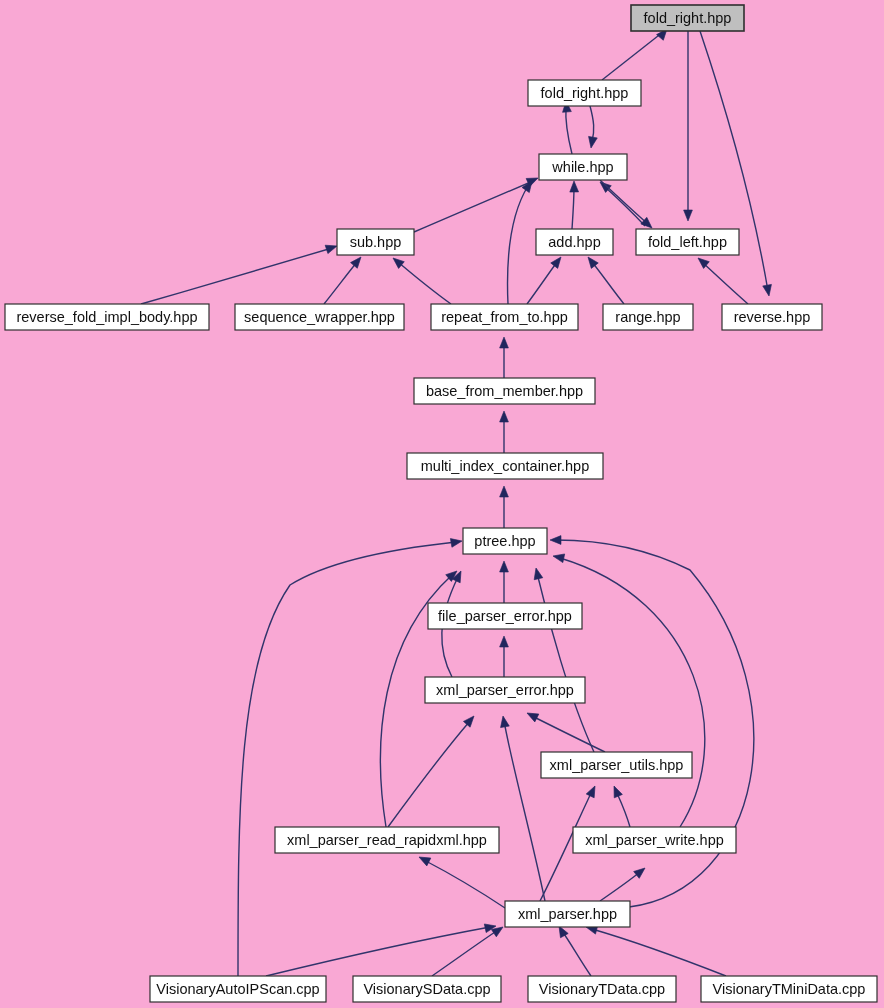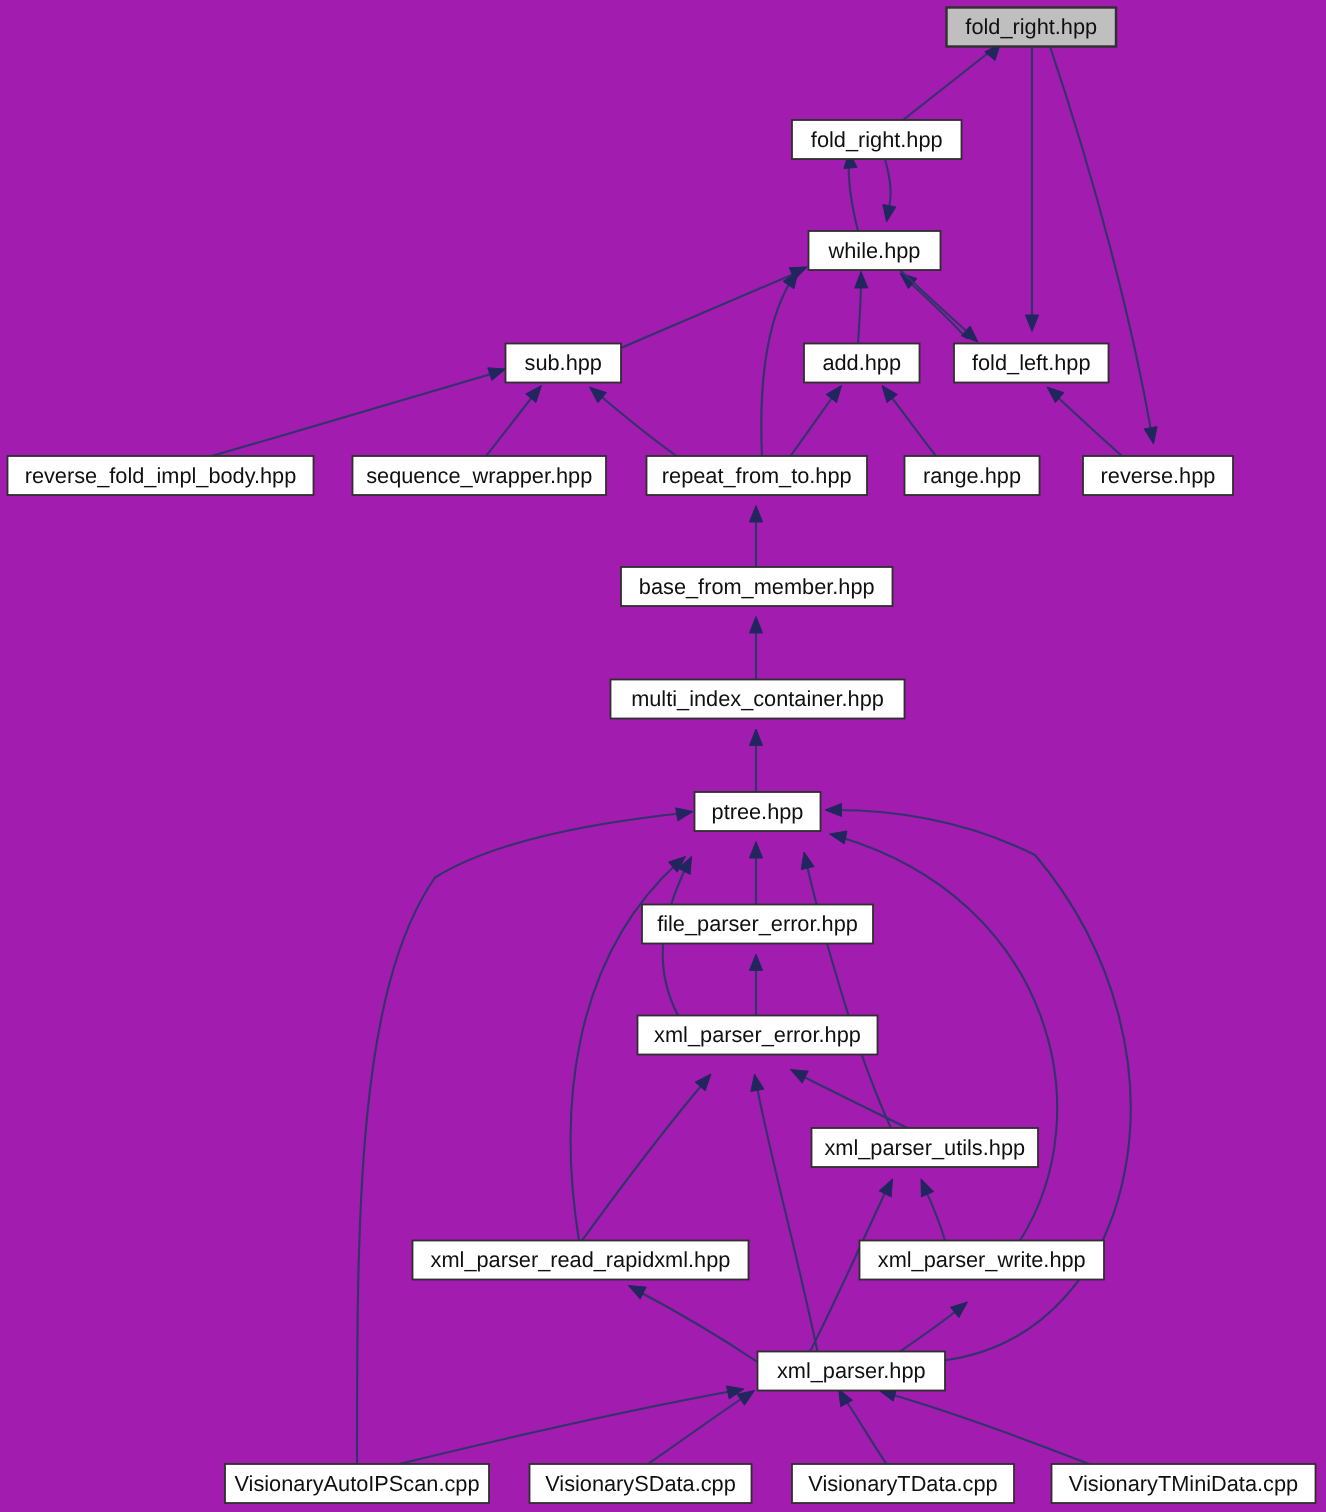--- a/index.html
+++ b/index.html
@@ -8,21 +8,21 @@
     padding: 0;
     background: #ffffff;
   }
   body {
     font-family: "Liberation Sans", sans-serif;
   }
   #graph-root {
     position: relative;
     width: 884px;
     height: 1008px;
-    background: #a21caf;
+    background: #f9a8d4;
     overflow: hidden;
   }
   svg.graph-svg {
     position: absolute;
     top: 0;
     left: 0;
     width: 884px;
     height: 1008px;
     display: block;
   }

